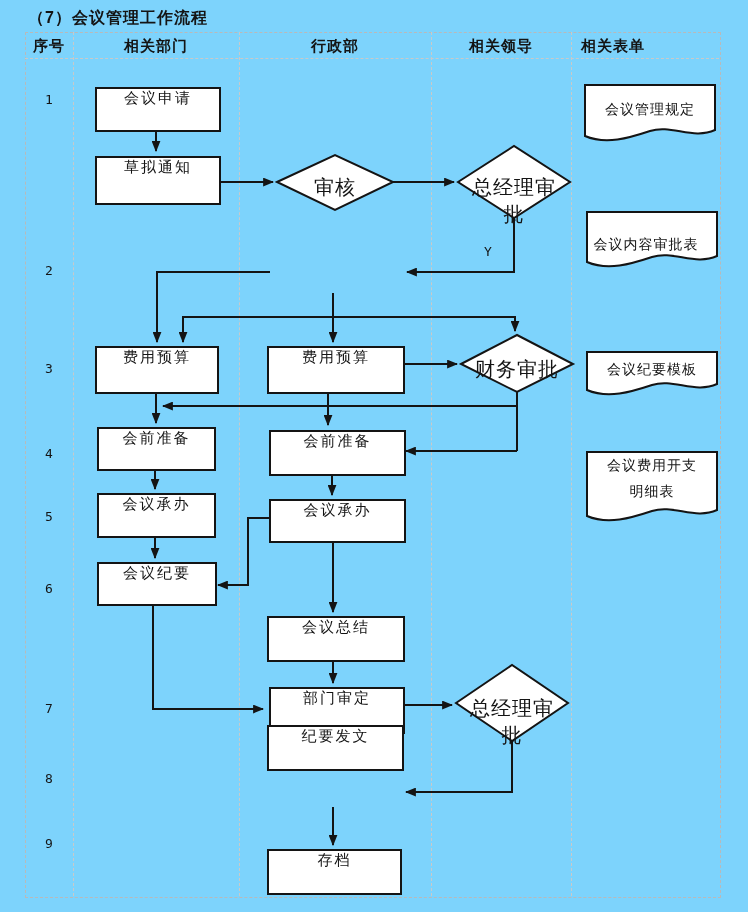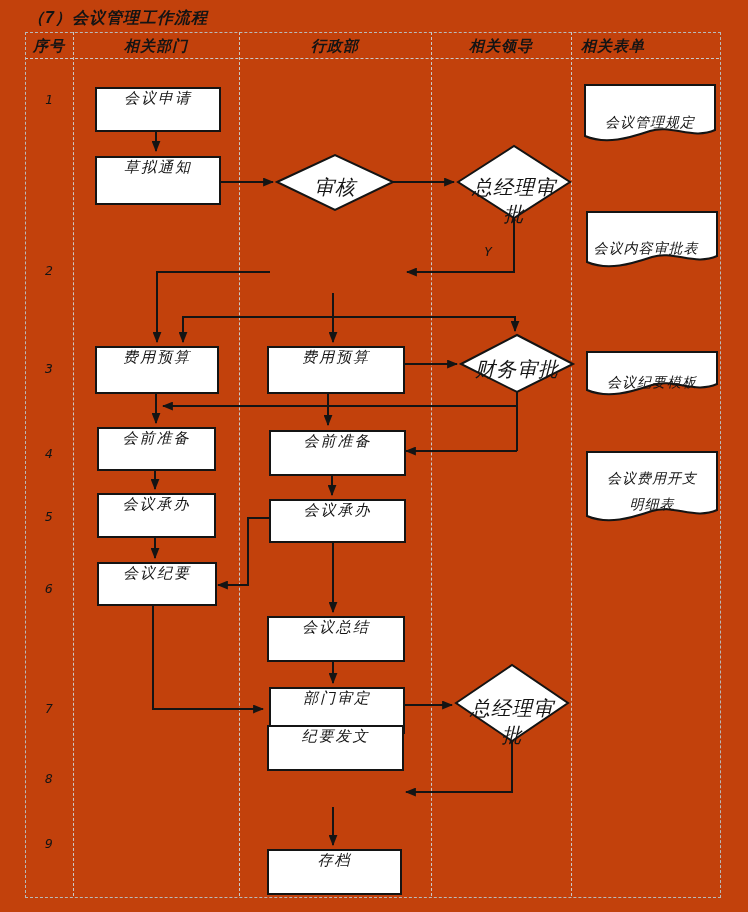--- a/index.html
+++ b/index.html
@@ -1,32 +1,32 @@
 <!DOCTYPE html>
 <html><head>
 <meta charset="utf-8">
 <style>
   html,body{margin:0;padding:0;background:#fff;}
-  .stage{position:relative;width:748px;height:912px;background:#c2410c;overflow:hidden;
-         font-family:"Liberation Sans","DejaVu Sans",sans-serif;color:#141414;font-style:italic;}
+  .stage{position:relative;width:748px;height:912px;background:#7dd3fc;overflow:hidden;
+         font-family:"Liberation Sans","DejaVu Sans",sans-serif;color:#141414;}
   .title{position:absolute;left:28px;top:8px;font-size:16px;font-weight:bold;letter-spacing:1px;}
   .frame{position:absolute;left:25px;top:32px;width:694px;height:864px;border:1px dashed #b9b9b9;}
   .vline{position:absolute;top:32px;height:864px;width:0;border-left:1px dashed #c9c9c9;}
   .hline{position:absolute;left:25px;width:694px;height:0;border-top:1px dashed #c9c9c9;}
   .hd{position:absolute;top:34px;height:23px;line-height:23px;text-align:center;
       font-weight:bold;font-size:15px;letter-spacing:1px;}
   .rn{position:absolute;left:25px;width:48px;text-align:center;font-size:13px;
       font-family:"DejaVu Sans Mono","Liberation Mono",monospace;}
   svg.layer{position:absolute;left:0;top:0;z-index:1;}
   .pbox{position:absolute;z-index:2;border:2px solid #141414;background:#fff;
         display:flex;align-items:flex-start;justify-content:center;font-size:15px;letter-spacing:2px;}
   .dlabel{position:absolute;z-index:3;text-align:center;font-size:20px;letter-spacing:1px;}
   .ylabel{position:absolute;z-index:3;font-size:13px;
           font-family:"DejaVu Sans Mono","Liberation Mono",monospace;}
-  .doclabel{position:absolute;z-index:3;text-align:center;font-size:14px;letter-spacing:1px;line-height:26px;margin-top:13px;}
+  .doclabel{position:absolute;z-index:3;text-align:center;font-size:14px;letter-spacing:1px;line-height:26px;}
 </style>
 </head>
 <body>
 
 <div class="stage">
 
   <div class="title">（7）会议管理工作流程</div>
 
   <div class="frame"></div>
   <div class="vline" style="left:73px"></div>
@@ -139,17 +139,17 @@
     </div>
 
   <div class="dlabel" style="left:285px;top:174px;width:100px">审核</div>
   <div class="dlabel" style="left:464px;top:174px;width:100px">总经理审批</div>
   <div class="dlabel" style="left:467px;top:356px;width:100px">财务审批</div>
   <div class="dlabel" style="left:462px;top:695px;width:100px">总经理审批</div>
 
   <div class="ylabel" style="left:484px;top:244px">Y</div>
 
   <div class="doclabel" style="left:585px;top:96px;width:130px">会议管理规定</div>
-  <div class="doclabel" style="left:587px;top:222px;width:118px">会议内容审批表</div>
+  <div class="doclabel" style="left:587px;top:231px;width:118px">会议内容审批表</div>
   <div class="doclabel" style="left:587px;top:356px;width:130px">会议纪要模板</div>
   <div class="doclabel" style="left:604px;top:452px;width:96px">会议费用开支明细表</div>
 
 </div>
 
 </body></html>

